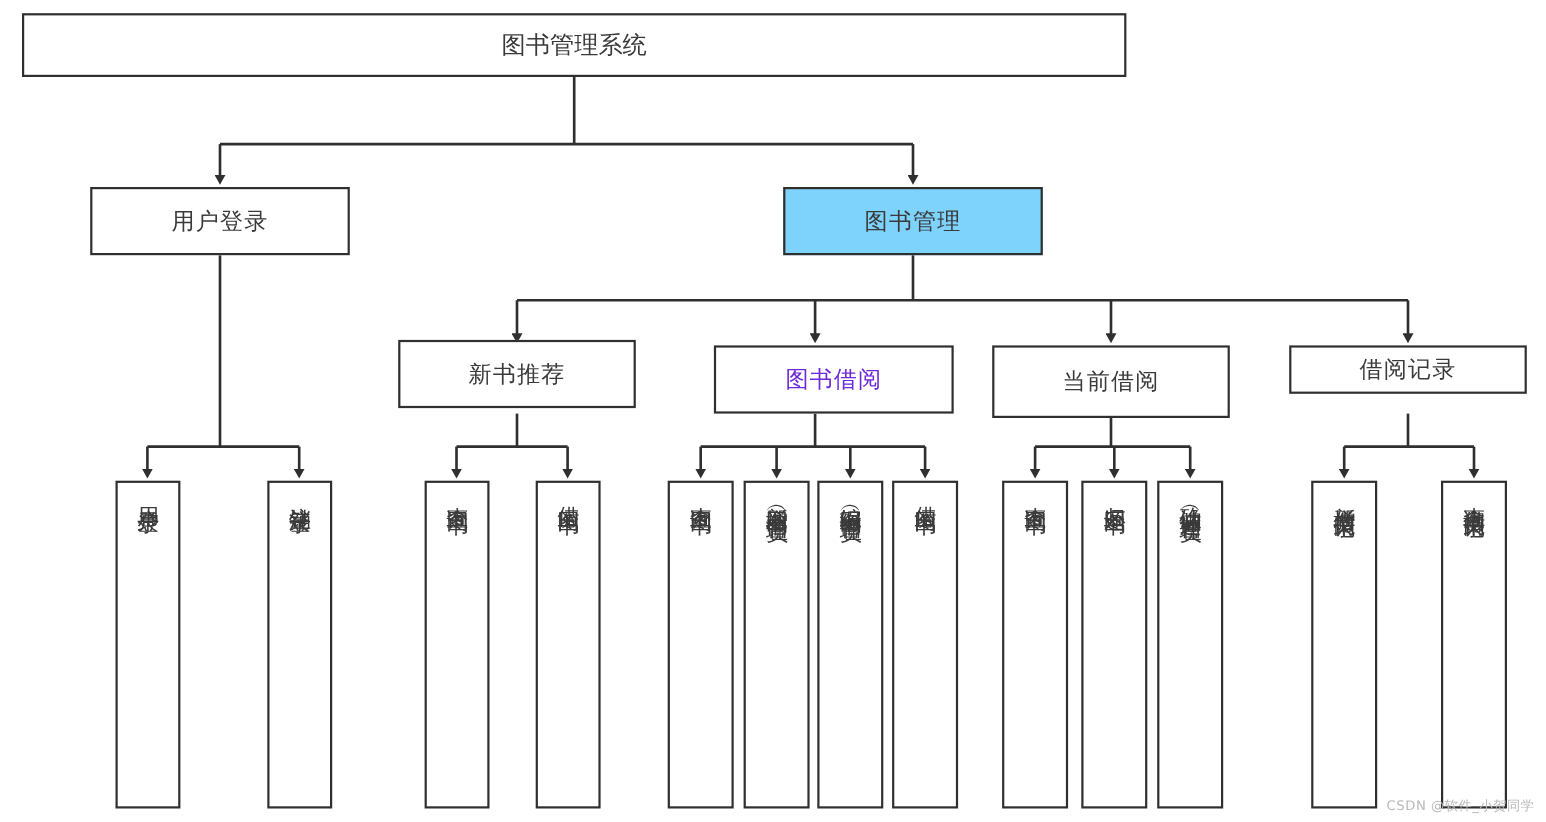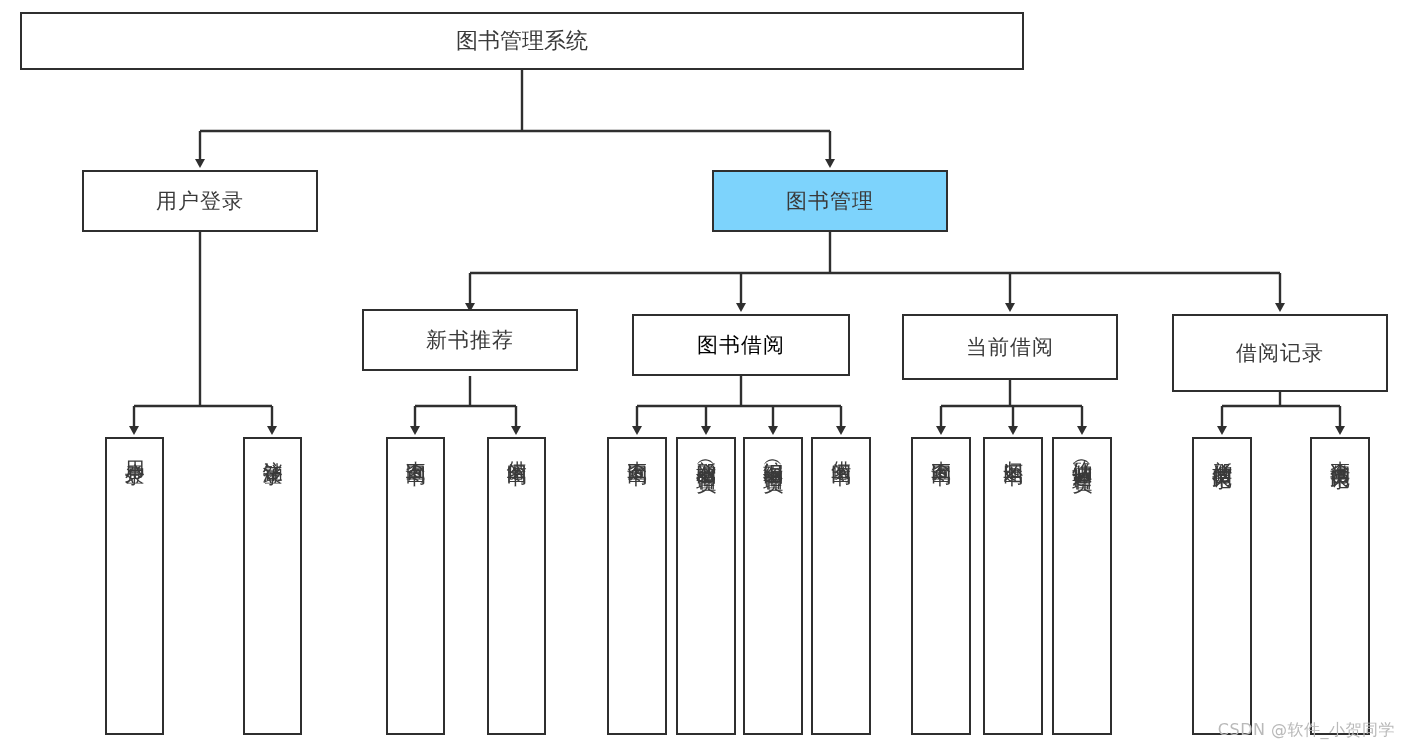--- a/index.html
+++ b/index.html
@@ -25,21 +25,21 @@
     line-height:1.18;
     letter-spacing:2px;
     padding-top:6px;
     justify-content:flex-start;
     align-items:center;
   }
   .wm{
     position:absolute;
     right:10px;
     bottom:6px;
-    font-size:16px;
+    font-size:12px;
     color:#b9b9b9;
     letter-spacing:0.5px;
     white-space:nowrap;
   }
 </style>
 </head>
 <body style="background: rgb(255, 255, 255);">
 
 <div id="canvas">
 
@@ -92,23 +92,23 @@
       <path d="M1340,406 L1340,427" marker-end="url(#arrow)"></path>
     </g>
   </svg>
 
   <div class="node root" style="left: 20px; top: 12px; width: 1004px; height: 58px; border-color: rgb(47, 47, 47); color: rgb(58, 58, 58); background: rgb(255, 255, 255); text-align: right;">图书管理系统</div>
 
   <div class="node horiz" style="left: 82px; top: 170px; width: 236px; height: 62px; border-color: rgb(47, 47, 47); color: rgb(58, 58, 58); background: rgb(255, 255, 255);">用户登录</div>
   <div class="node horiz" style="left: 712px; top: 170px; width: 236px; height: 62px; border-color: rgb(47, 47, 47); color: rgb(58, 58, 58); background: #7dd3fc;">图书管理</div>
 
   <div class="node horiz" style="left: 362px; top: 309px; width: 216px; height: 62px; border-color: rgb(47, 47, 47); color: rgb(58, 58, 58); background: rgb(255, 255, 255);">新书推荐</div>
-  <div class="node horiz" style="left: 632px; top: 314px; width: 218px; height: 62px; border-color: rgb(47, 47, 47); color: #000000; background: rgb(255, 255, 255);">图书借阅</div>
+  <div class="node horiz" style="left: 649px; top: 314px; width: 218px; height: 62px; border-color: rgb(47, 47, 47); color: #6d28d9; background: rgb(255, 255, 255);">图书借阅</div>
   <div class="node horiz" style="left: 902px; top: 314px; width: 216px; height: 66px; border-color: rgb(47, 47, 47); color: rgb(58, 58, 58); background: rgb(255, 255, 255);">当前借阅</div>
-  <div class="node horiz" style="left: 1172px; top: 314px; width: 216px; height: 78px; border-color: rgb(47, 47, 47); color: rgb(58, 58, 58); background: rgb(255, 255, 255); font-family: Liberation Serif, serif;">借阅记录</div>
+  <div class="node horiz" style="left: 1172px; top: 314px; width: 216px; height: 44px; border-color: rgb(47, 47, 47); color: rgb(58, 58, 58); background: rgb(255, 255, 255); font-family: Liberation Serif, serif;">借阅记录</div>
 
   <div class="node vert" style="left: 105px; top: 437px; width: 59px; height: 298px; border-color: rgb(47, 47, 47); color: rgb(58, 58, 58); background: rgb(255, 255, 255);">用户登录</div>
   <div class="node vert" style="left: 243px; top: 437px; width: 59px; height: 298px; border-color: rgb(47, 47, 47); color: rgb(58, 58, 58); background: rgb(255, 255, 255);">注销登录</div>
   <div class="node vert" style="left: 386px; top: 437px; width: 59px; height: 298px; border-color: rgb(47, 47, 47); color: rgb(58, 58, 58); background: rgb(255, 255, 255);">查询图书</div>
   <div class="node vert" style="left: 487px; top: 437px; width: 59px; height: 298px; border-color: rgb(47, 47, 47); color: rgb(58, 58, 58); background: rgb(255, 255, 255);">借阅图书</div>
   <div class="node vert" style="left: 607px; top: 437px; width: 60px; height: 298px; border-color: rgb(47, 47, 47); color: rgb(58, 58, 58); background: rgb(255, 255, 255);">查询图书</div>
   <div class="node vert" style="left: 676px; top: 437px; width: 60px; height: 298px; border-color: rgb(47, 47, 47); color: rgb(58, 58, 58); background: rgb(255, 255, 255);">新增图书（管理员）</div>
   <div class="node vert" style="left: 743px; top: 437px; width: 60px; height: 298px; border-color: rgb(47, 47, 47); color: rgb(58, 58, 58); background: rgb(255, 255, 255);">编辑图书（管理员）</div>
   <div class="node vert" style="left: 811px; top: 437px; width: 60px; height: 298px; border-color: rgb(47, 47, 47); color: rgb(58, 58, 58); background: rgb(255, 255, 255);">借阅图书</div>
   <div class="node vert" style="left: 911px; top: 437px; width: 60px; height: 298px; border-color: rgb(47, 47, 47); color: rgb(58, 58, 58); background: rgb(255, 255, 255);">查询图书</div>

